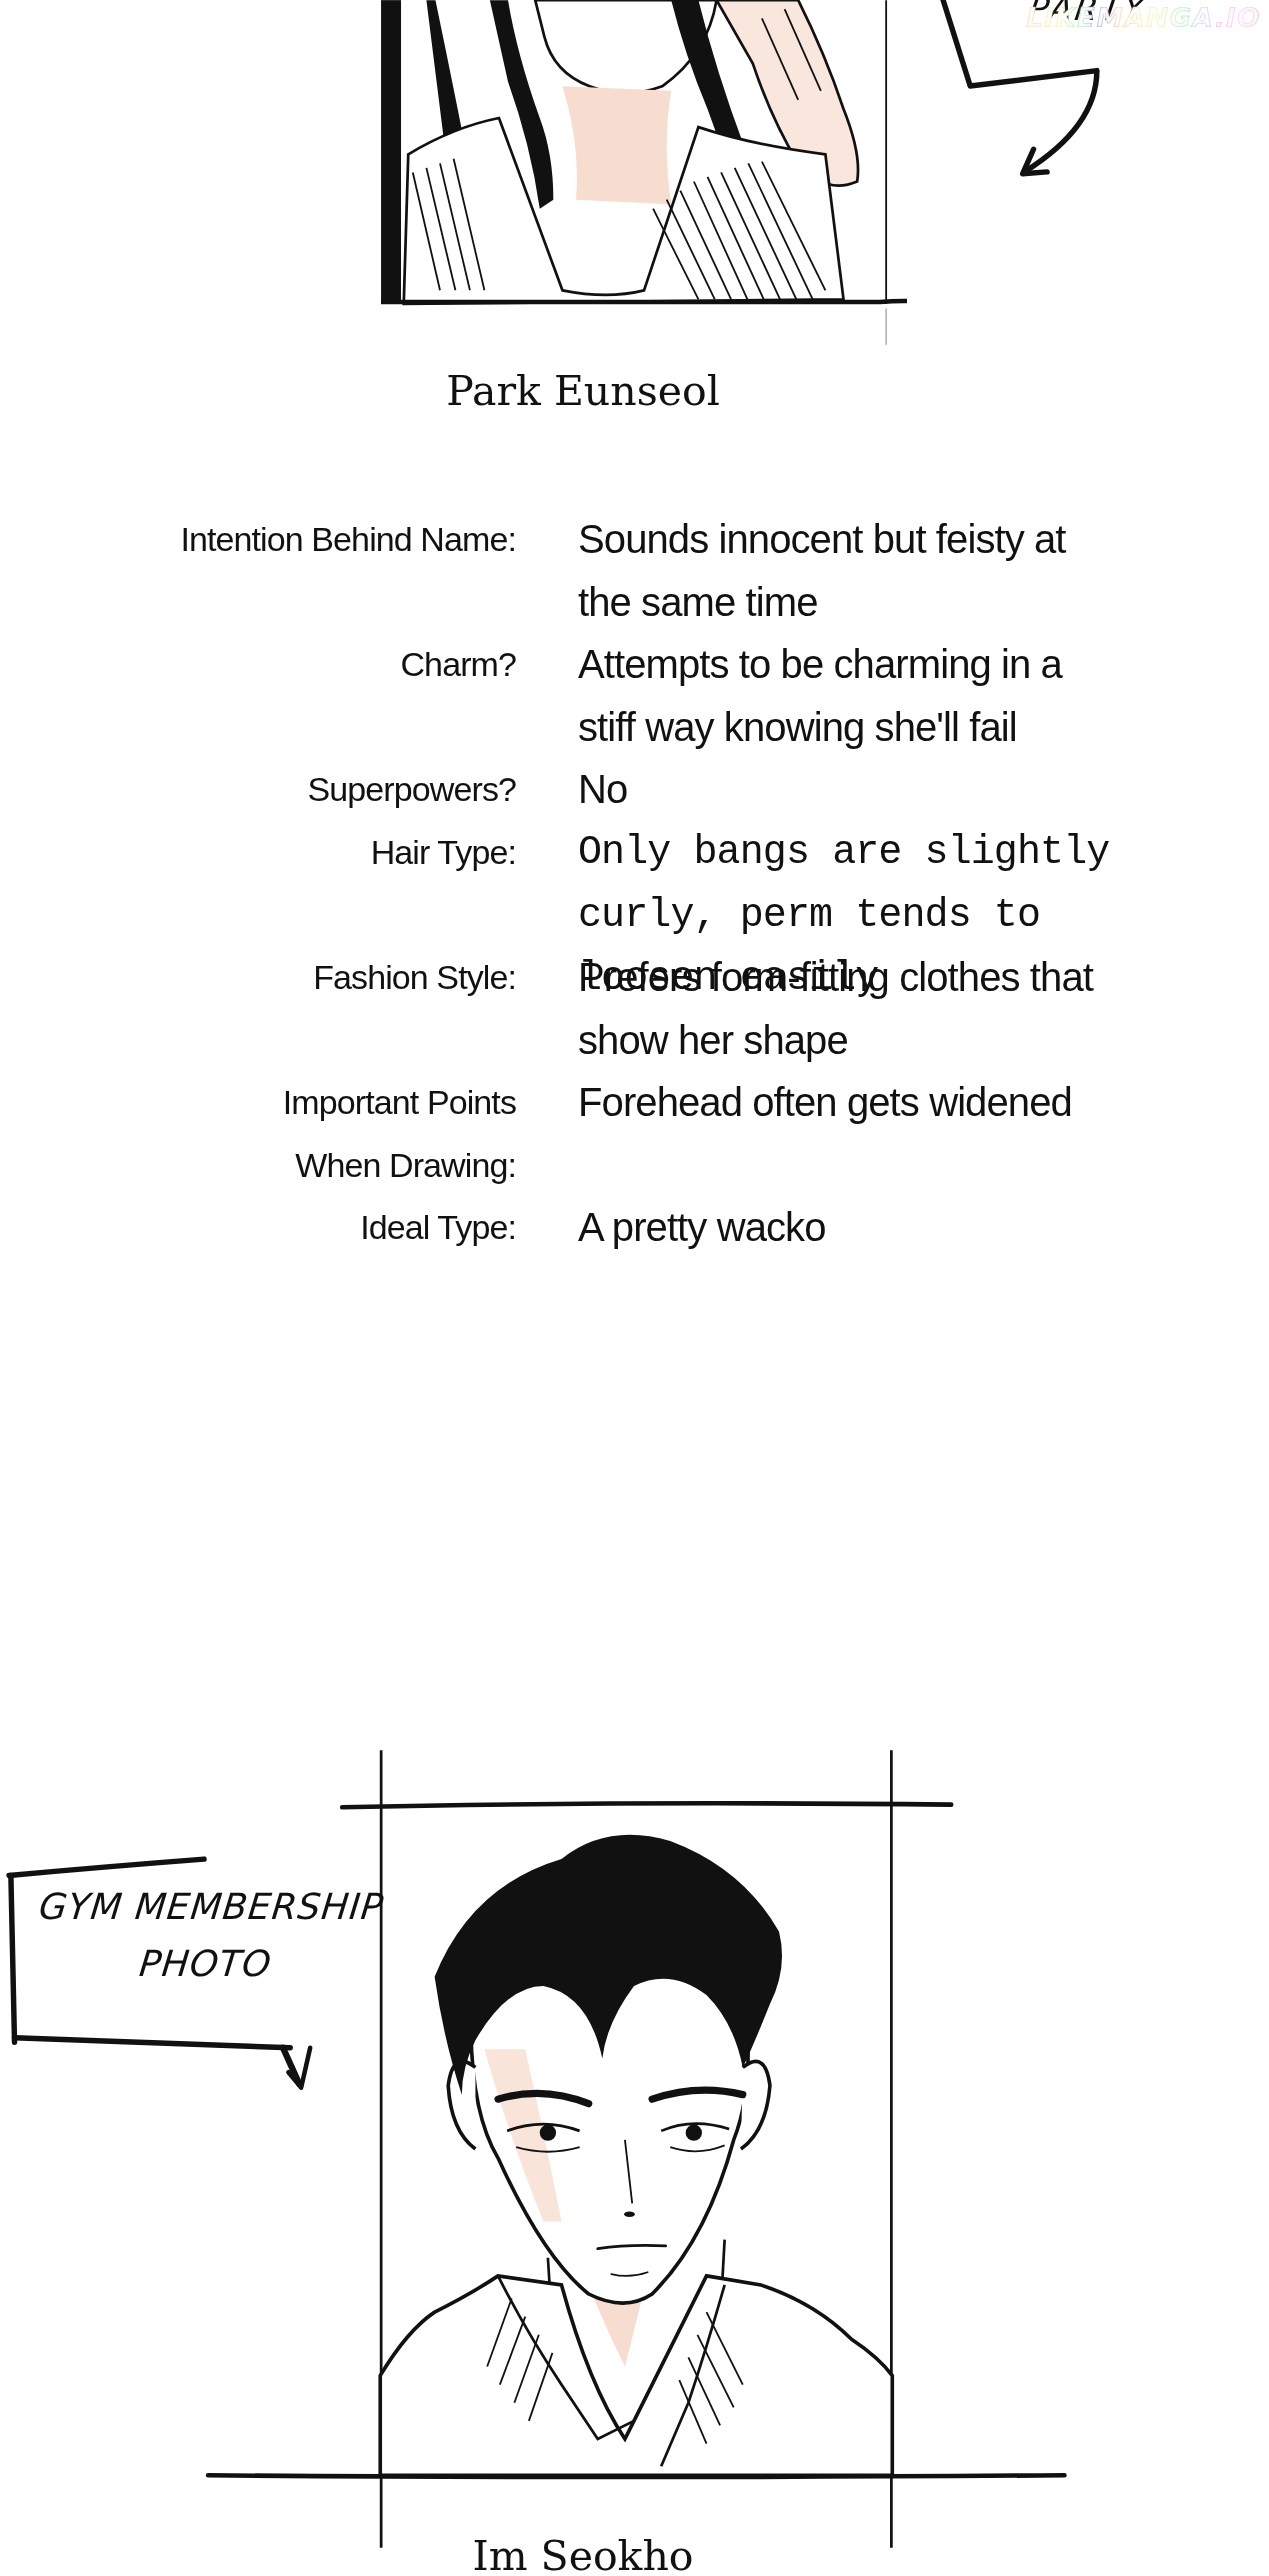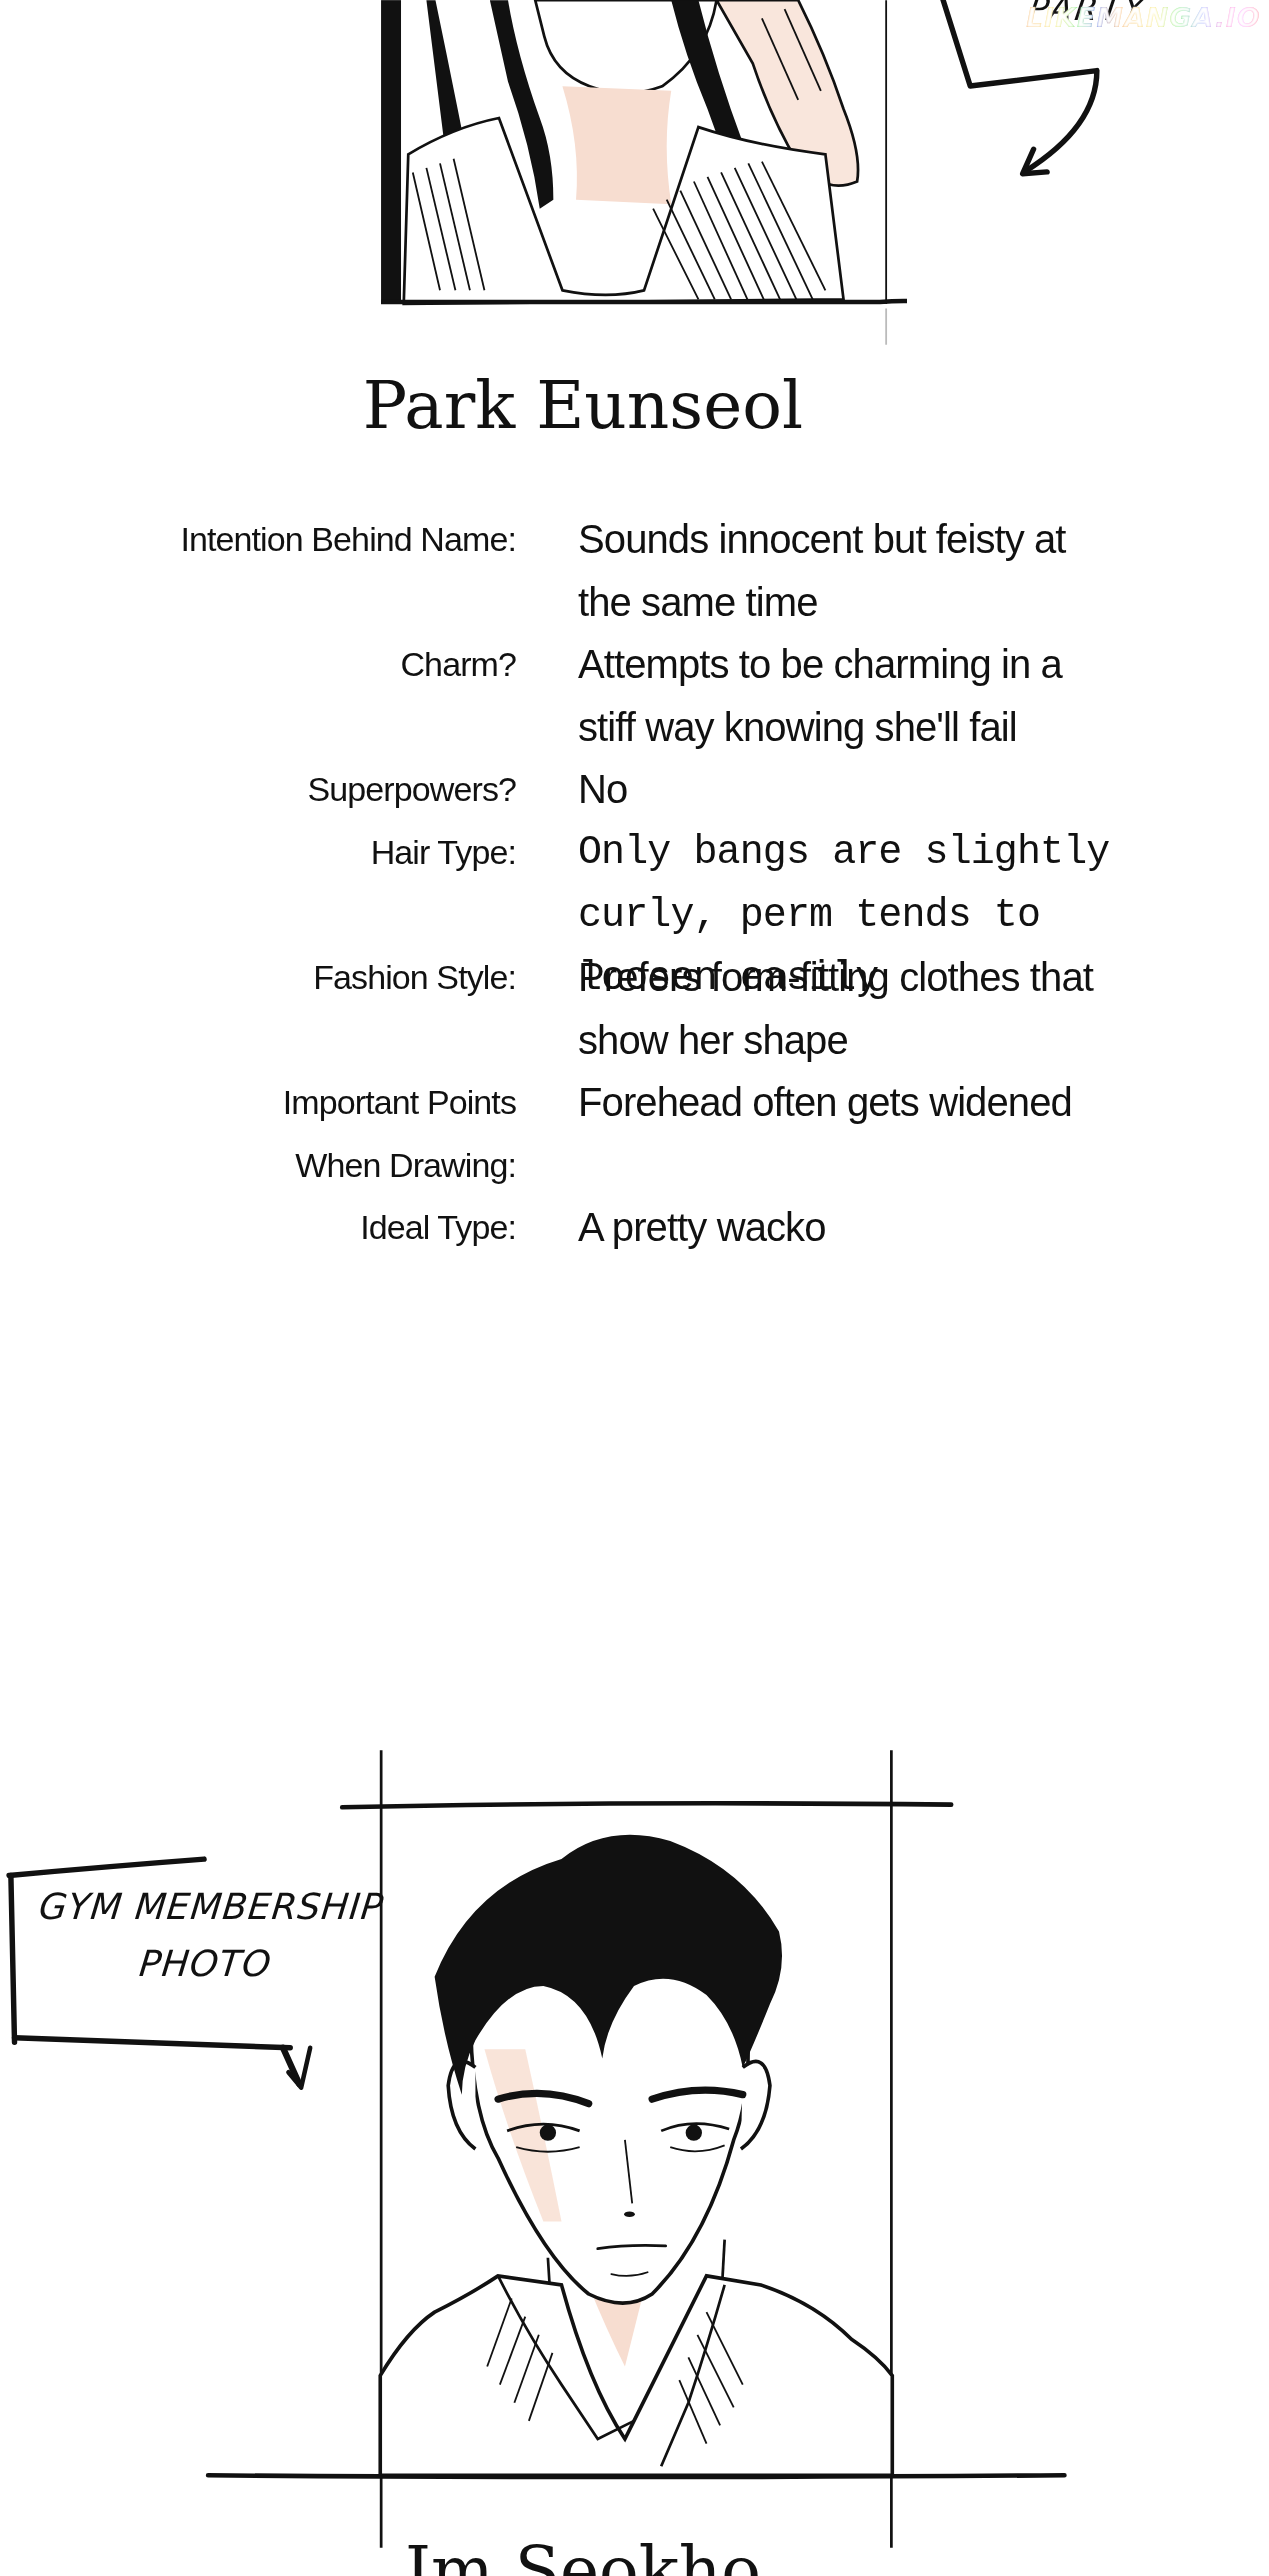--- a/index.html
+++ b/index.html
@@ -1,18 +1,18 @@
 <!DOCTYPE html>
 <html style="font-size:14.5px"><head>
 <meta charset="utf-8">
 <style>
   html, body { margin: 0; padding: 0; background: #ffffff; }
   body { width: 1269px; height: 2576px; position: relative; overflow: hidden; font-family: "Liberation Sans", sans-serif; color: #111; }
   .panel-art { position: absolute; }
-  .name-title { position: absolute; left: 0; width: 1166px; text-align: center; font-family: "DejaVu Serif", serif; font-size: 66px; color: #111; }
+  .name-title { position: absolute; left: 0; width: 1166px; text-align: center; font-family: "DejaVu Serif", serif; font-size: 41px; color: #111; }
   .profile { position: absolute; left: 0; top: 508px; width: 1269px; }
   .row { position: absolute; left: 0; width: 1269px; }
   .row .lbl { position: absolute; right: 753px; text-align: right; white-space: nowrap; font-size: 34px; line-height: 63px; letter-spacing: -0.9px; }
   .row .val { position: absolute; left: 578px; width: 653px; font-size: 40px; line-height: 63px; letter-spacing: -0.9px; }
   .caption-box { position: absolute; font-family: "DejaVu Sans", sans-serif; font-style: italic; font-size: 36px; letter-spacing: 0.9px; text-align: center; color: #111; transform: skewX(-6deg); }
   .watermark { position: absolute; font-family: "DejaVu Sans", sans-serif; font-weight: bold; font-style: italic; font-size: 27px; letter-spacing: 0.9px; }
   .wm-ch { text-shadow: 0 0 1.8px #fff; }
   .party-text { position: absolute; font-family: "DejaVu Sans", sans-serif; font-style: italic; font-size: 33px; color: #111; letter-spacing: 2.7px; transform: skewX(-8deg); }
 </style>
 </head>

